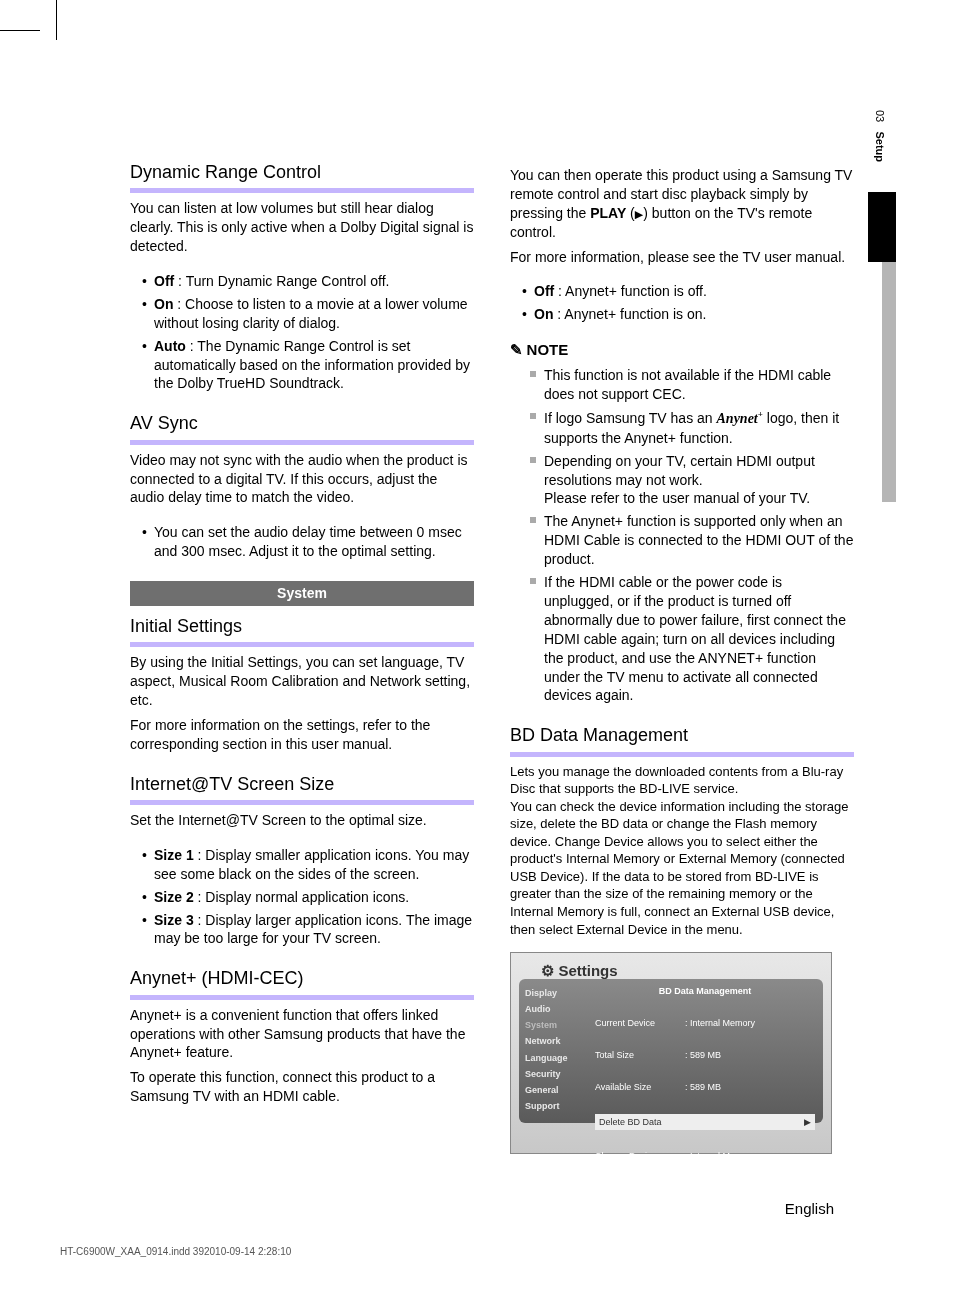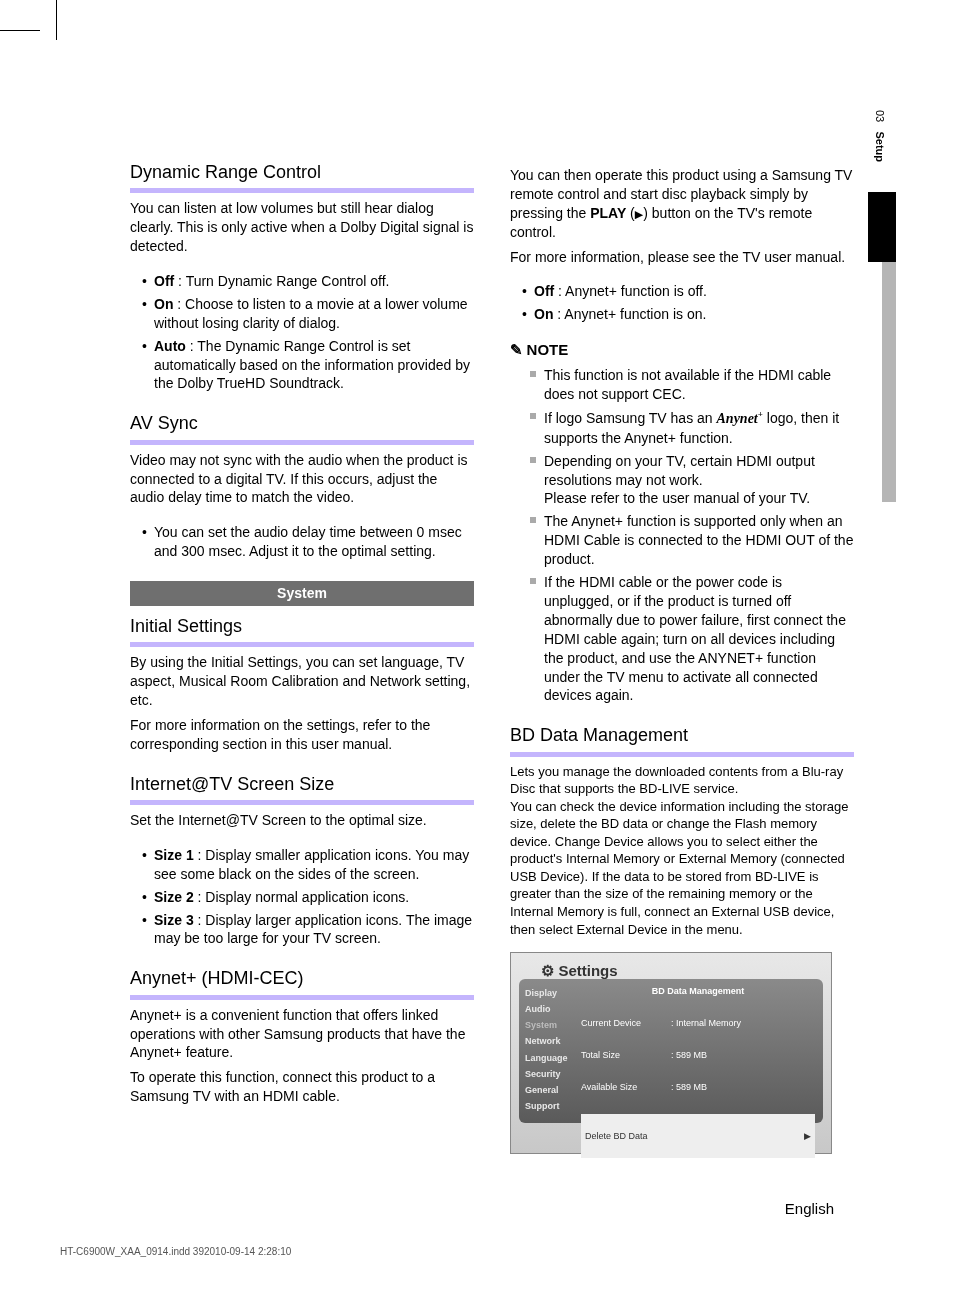--- a/index.html
+++ b/index.html
@@ -156,20 +156,21 @@
   .settings-title .gear {
     display: inline-block;
     margin-right: 4px;
   }
   .settings-body {
     position: absolute;
     top: 26px; left: 8px; right: 8px; bottom: 30px;
     background: linear-gradient(#8a8a8a, #5a5a5a);
     border-radius: 6px;
     display: flex;
+    gap: 14px;
   }
   .settings-side {
     width: 58px;
     padding: 6px 0;
   }
   .settings-side div {
     padding: 2px 6px;
     font-size: 9px;
     color: #e8e8e8;
     font-weight: bold;
@@ -188,21 +189,21 @@
   .settings-main .row {
     display: flex;
     margin: 20px 0;
     align-items: flex-end;
   }
   .settings-main .row .k { width: 90px; }
   .settings-main .row .v { }
   .settings-main .highlight {
     background: #eee;
     color: #333;
-    padding: 16px 4px;
+    padding: 2px 4px;
     margin: 4px 0;
     display: flex;
     justify-content: space-between;
   }
   .settings-main .hints {
     margin-top: 10px;
     display: flex;
     justify-content: space-around;
     font-size: 8px;
   }

